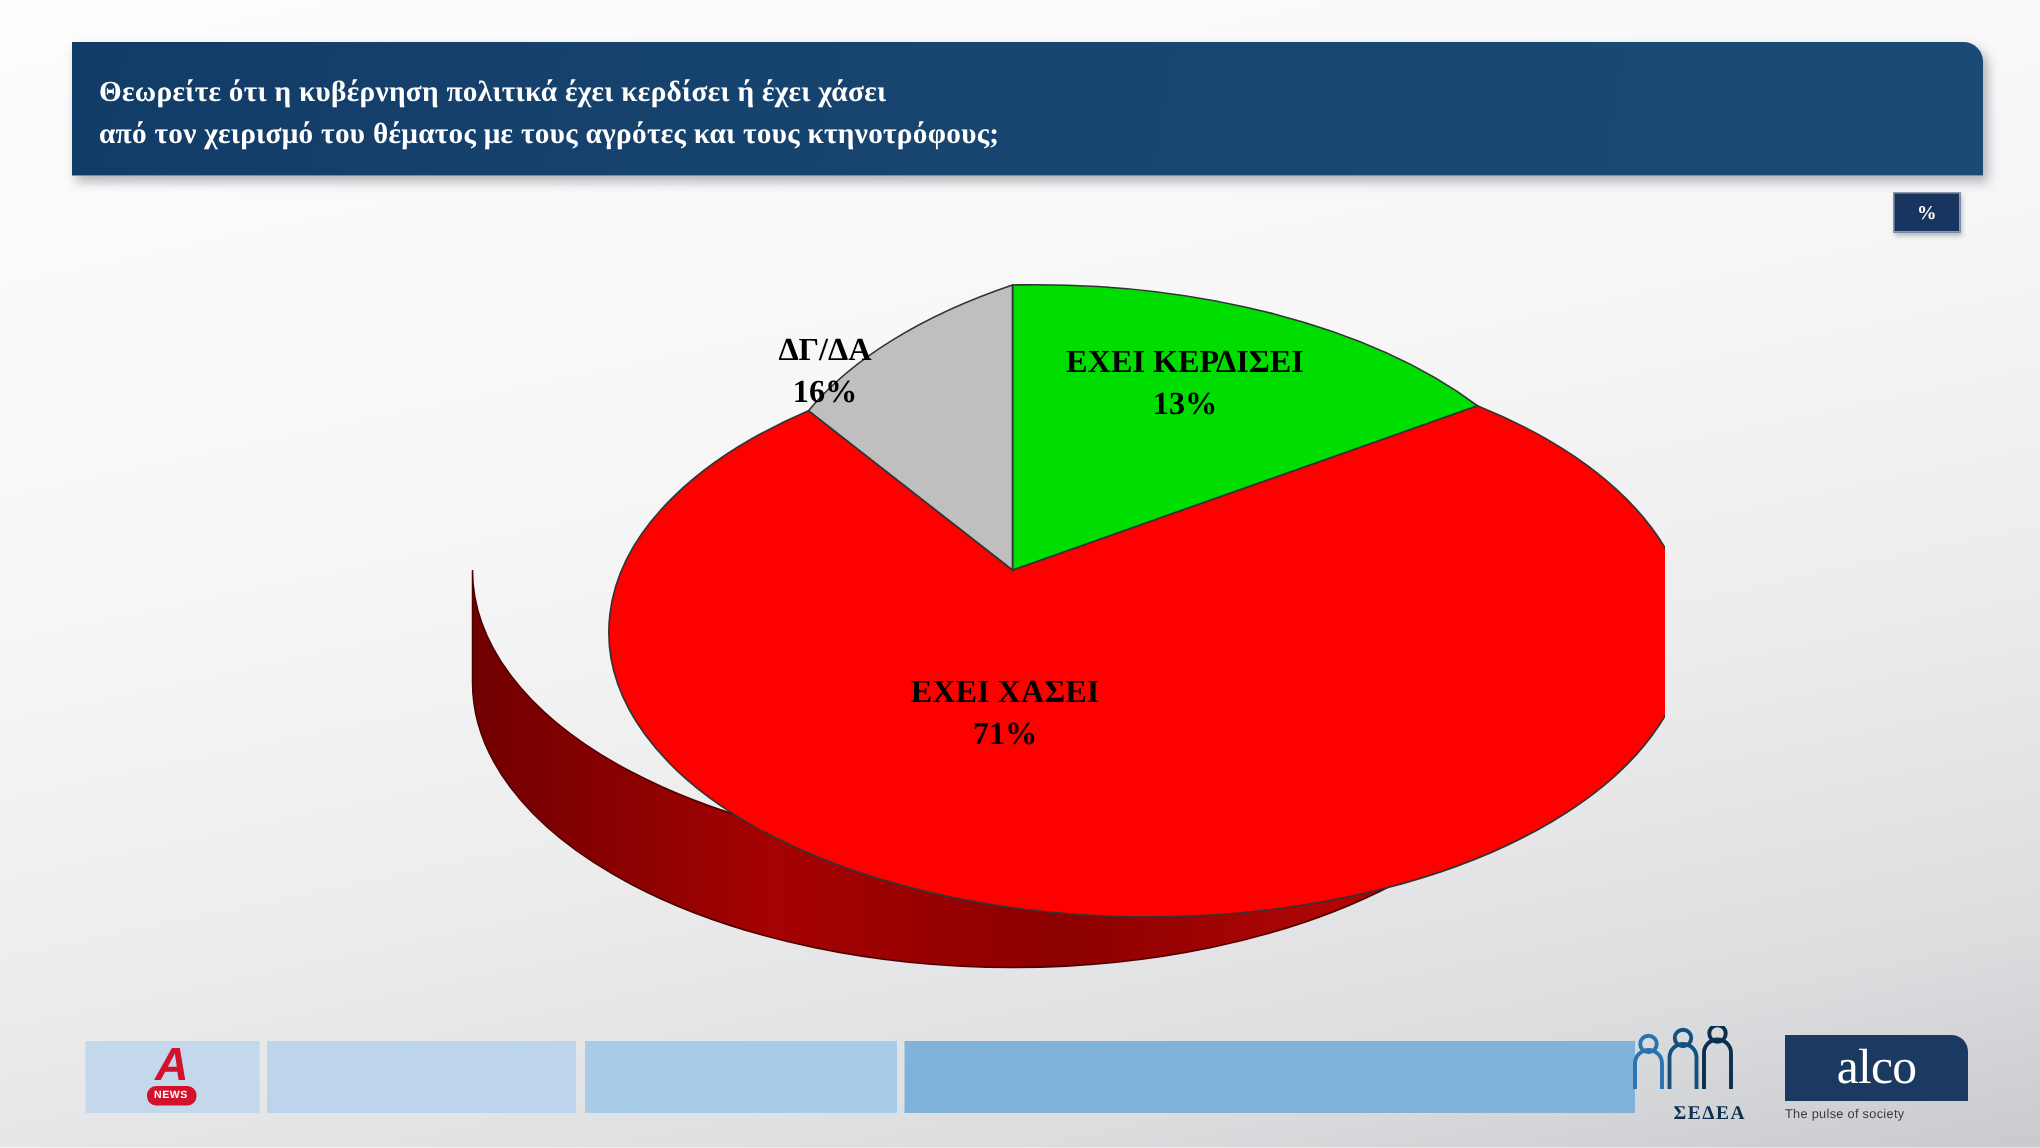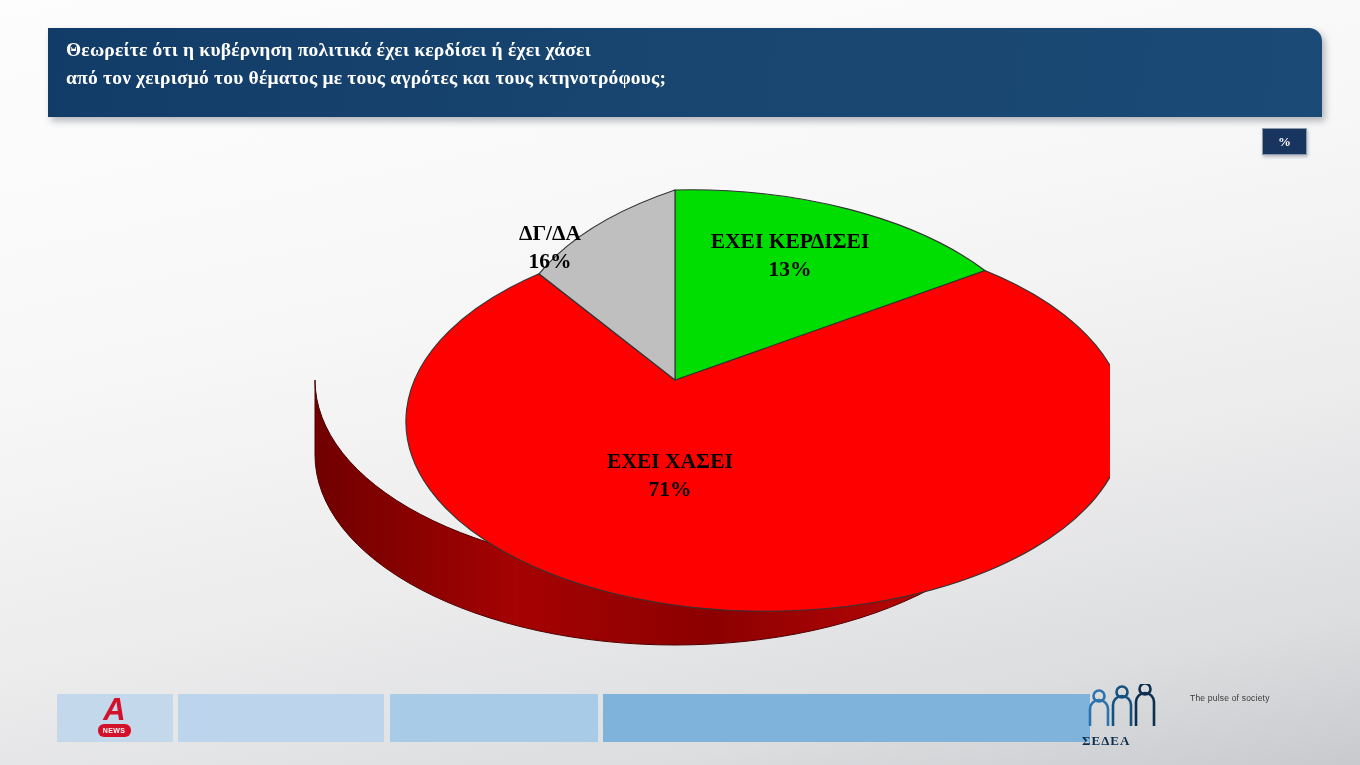--- a/index.html
+++ b/index.html
@@ -9,21 +9,21 @@
     background:linear-gradient(168deg,#fdfdfd 0%,#f7f7f8 38%,#ececed 64%,#dcdddf 86%,#c9cacd 100%);
     position:relative;
   }
 
   
   #header-bar{
     position:absolute; left:48px; top:28px; width:1274px; height:89px;
     background:linear-gradient(100deg,#123c68 0%,#17456f 45%,#1b4a76 100%);
     border-top-right-radius:13px;
     box-shadow:3px 4px 7px rgba(80,85,95,.42);
-    padding:8px 0 0 18px;
+    padding:20px 0 0 18px;
   }
   #header-title{
     color:#ffffff; font-size:19.5px; font-weight:bold; line-height:28px;
     letter-spacing:.2px; white-space:pre-line;
   }
 
   
   #percent-badge{
     position:absolute; left:1262px; top:128px; width:45px; height:27px;
     background:#17355f; border:1px solid #8e99ac;
@@ -59,21 +59,21 @@
     width:33px; height:13px; margin:1px auto 0; background:#d4112a;
     border-radius:6px; color:#fff; font-family:"Liberation Sans", sans-serif;
     font-size:7px; font-weight:bold; line-height:13px; text-align:center;
     letter-spacing:.4px;
   }
 
   
   #sedea-logo{ position:absolute; left:1082px; top:684px; width:82px; height:62px; }
   #sedea-text{
     font-family:"Liberation Serif", serif; font-weight:bold; font-size:13px;
-    color:#0e2d4f; text-align:left; letter-spacing:1px; margin-top:1px;
+    color:#0e2d4f; text-align:right; letter-spacing:1px; margin-top:1px;
   }
 
   
   #alco-logo{ position:absolute; left:1190px; top:690px; width:122px; height:62px; }
   #alco-box{
     width:122px; height:44px; background:#1b3a62;
     border-top-right-radius:11px;
     display:flex; align-items:center; justify-content:center;
   }
   #alco-word{
@@ -157,14 +157,17 @@
     <path d="M8,42 L8,25 A9,9 0 0 1 26,25 L26,42" fill="none" stroke="#2a73b0" stroke-width="2.6"></path>
     <circle cx="40" cy="8" r="5.5" fill="none" stroke="#14517f" stroke-width="2.6"></circle>
     <path d="M31,42 L31,21 A9,9 0 0 1 49,21 L49,42" fill="none" stroke="#14517f" stroke-width="2.6"></path>
     <circle cx="63" cy="5" r="5.5" fill="none" stroke="#0d2f4f" stroke-width="2.6"></circle>
     <path d="M54,42 L54,18 A9,9 0 0 1 72,18 L72,42" fill="none" stroke="#0d2f4f" stroke-width="2.6"></path>
   </svg>
   <div id="sedea-text">ΣΕΔΕΑ</div>
 </div>
 
 <div id="alco-logo">
+  <div id="alco-box">
+    <span id="alco-word">alco</span>
+  </div>
   <div id="alco-tag">The pulse of society</div>
 </div>
 
 </body></html>

